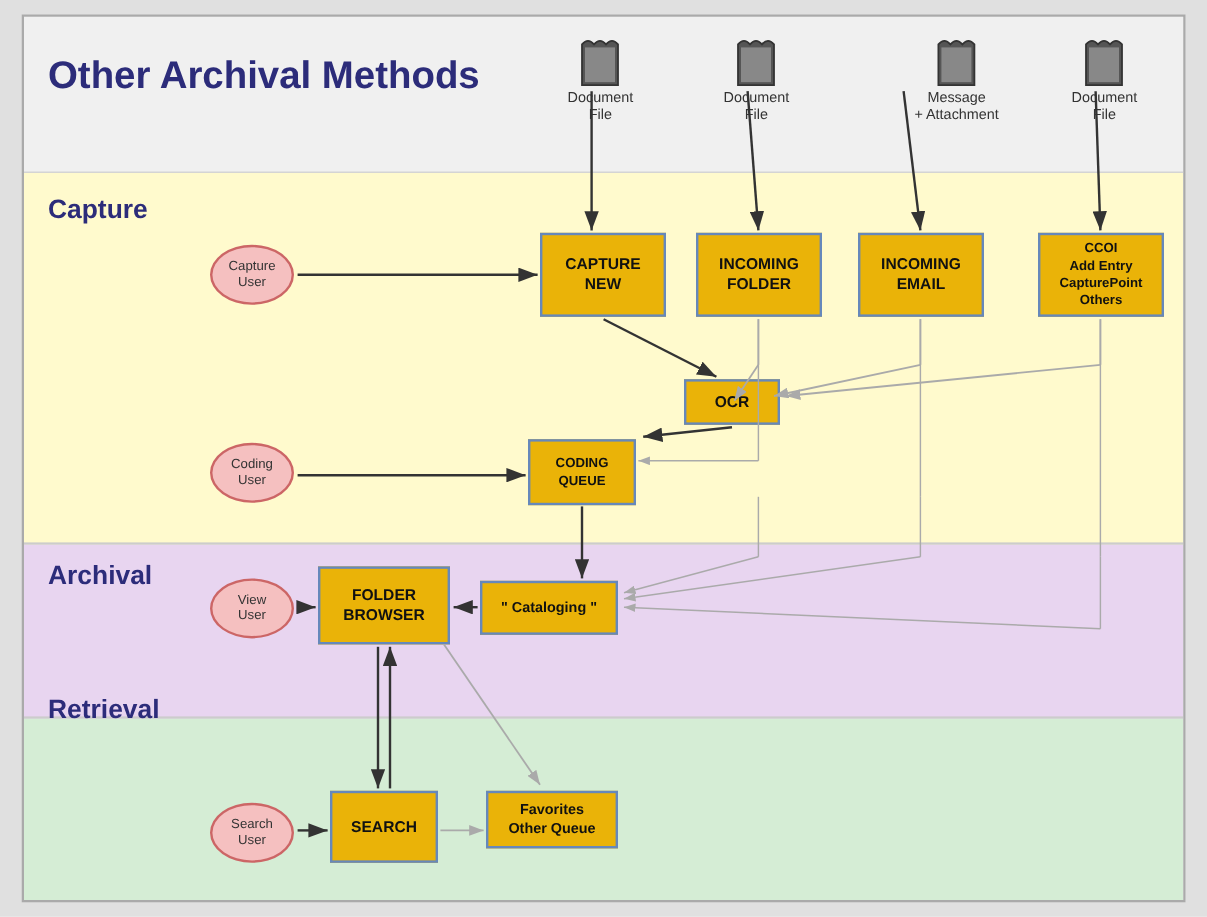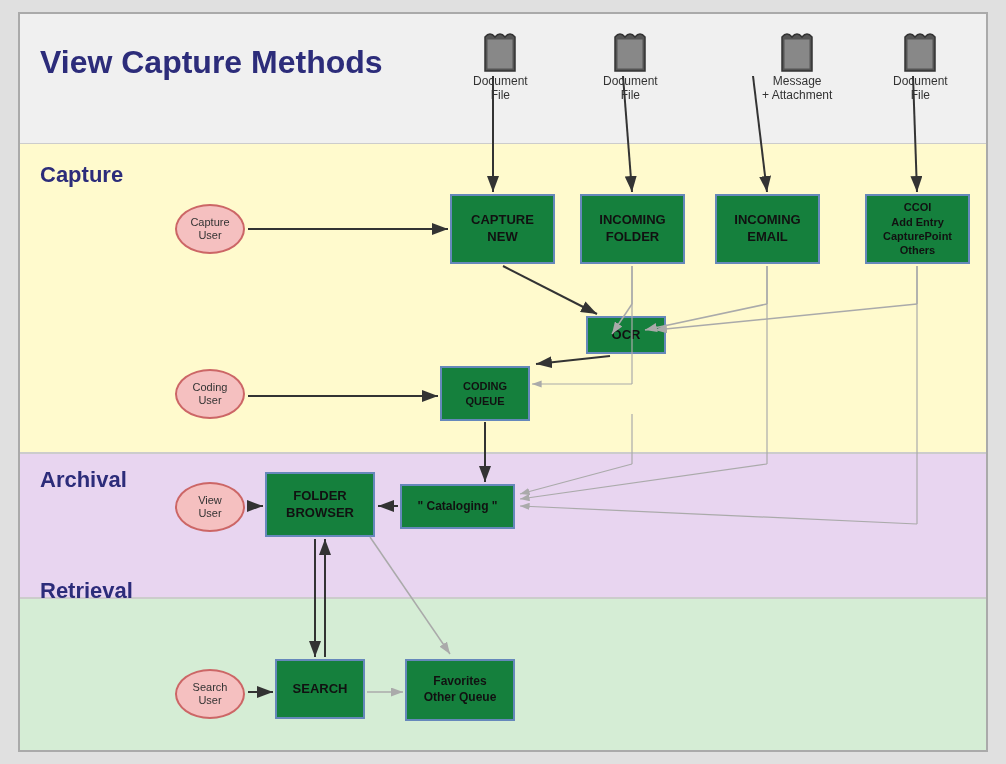--- a/index.html
+++ b/index.html
@@ -85,21 +85,21 @@
       color: #2c2c7a;
     }
     .label-capture { top: 148px; left: 20px; }
     .label-archival { top: 453px; left: 20px; }
     .label-retrieval { top: 564px; left: 20px; }
 
     
     .flow-box {
       position: absolute;
       border: 2px solid #6688bb;
-      background: #15803d;
+      background: #eab308;
       display: flex;
       align-items: center;
       justify-content: center;
       text-align: center;
       font-weight: bold;
       font-size: 13px;
       color: #111;
       line-height: 1.3;
     }
 
@@ -134,21 +134,21 @@
 </head>
 <body>
 
 <div class="main-container">
 
   <div class="section-capture"></div>
   <div class="section-archival"></div>
   <div class="section-retrieval"></div>
 
   <div class="header-area">
-    <div class="page-title">View Capture Methods</div>
+    <div class="page-title">Other Archival Methods</div>
 
     <div class="doc-icon" style="position:absolute; top:15px; left:453px;">
       <svg viewBox="0 0 40 45" fill="none" xmlns="http://www.w3.org/2000/svg">
         <path d="M5 8 Q10 2 15 8 Q20 2 25 8 Q30 2 35 8 L35 42 L5 42 Z" fill="#555" stroke="#333" stroke-width="1.5"></path>
         <rect x="7" y="10" width="26" height="30" fill="#888" stroke="#555" stroke-width="1"></rect>
       </svg>
       <span>Document<br>File</span>
     </div>
 
     <div class="doc-icon" style="position:absolute; top:15px; left:583px;">
@@ -209,41 +209,41 @@
   </div>
 
   <div class="flow-box" style="width:105px;height:70px;top:180px;left:695px;">
     <span>INCOMING<br>EMAIL</span>
   </div>
 
   <div class="flow-box" style="width:105px;height:70px;top:180px;left:845px;">
     <span style="font-size:11px;">CCOI<br>Add Entry<br>CapturePoint<br>Others</span>
   </div>
 
-  <div class="flow-box" style="width:80px;height:38px;top:302px;left:550px;margin-left:16px;">
+  <div class="flow-box" style="width:80px;height:38px;top:302px;left:550px;">
     <span>OCR</span>
   </div>
 
   <div class="flow-box" style="width:90px;height:55px;top:352px;left:420px;">
     <span style="font-size:11px;">CODING<br>QUEUE</span>
   </div>
 
   <div class="flow-box" style="width:110px;height:65px;top:458px;left:245px;">
     <span>FOLDER<br>BROWSER</span>
   </div>
 
   <div class="flow-box" style="width:115px;height:45px;top:470px;left:380px;">
     <span style="font-size:12px;">" Cataloging "</span>
   </div>
 
   <div class="flow-box" style="width:90px;height:60px;top:645px;left:255px;">
     <span>SEARCH</span>
   </div>
 
-  <div class="flow-box" style="width:110px;height:62px;top:645px;left:385px;">
+  <div class="flow-box" style="width:110px;height:48px;top:645px;left:385px;">
     <span style="font-size:12px;">Favorites<br>Other Queue</span>
   </div>
 
   <svg class="arrows-svg" xmlns="http://www.w3.org/2000/svg">
     <defs>
       <marker id="arrowhead-black" markerWidth="8" markerHeight="6" refX="8" refY="3" orient="auto">
         <polygon points="0 0, 8 3, 0 6" fill="#333"></polygon>
       </marker>
       <marker id="arrowhead-gray" markerWidth="8" markerHeight="6" refX="8" refY="3" orient="auto">
         <polygon points="0 0, 8 3, 0 6" fill="#aaa"></polygon>

